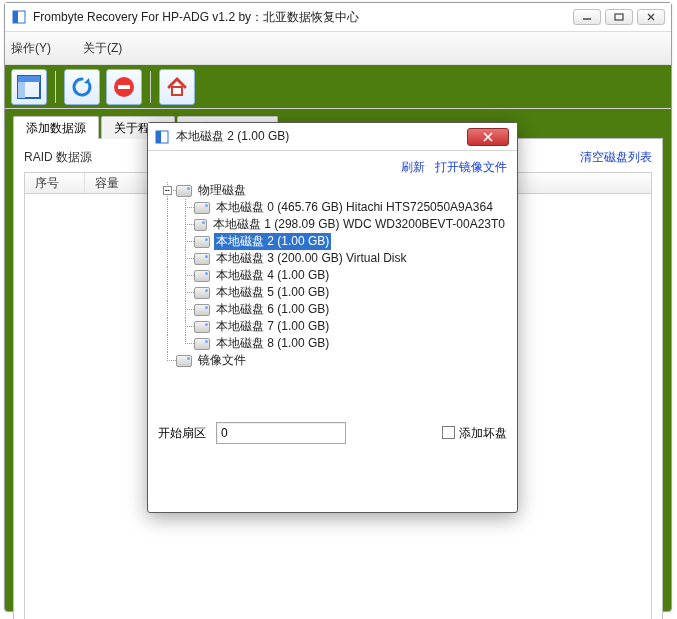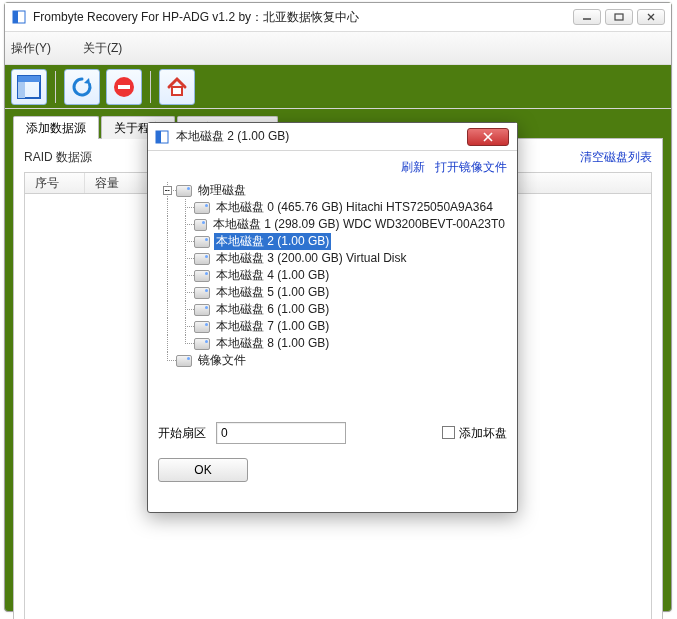--- a/index.html
+++ b/index.html
@@ -239,16 +239,15 @@
     </div>
 
     <div class="form-row">
       <span>开始扇区</span>
       <input class="text-input" value="0" style="">
       <span style="flex:1"></span>
       <span><span class="checkbox"></span><span>添加坏盘</span></span>
     </div>
 
     <div class="btn-row">
-      <div class="btn">OK</div>
     </div>
   </div>
 </div>
 
 </body></html>

